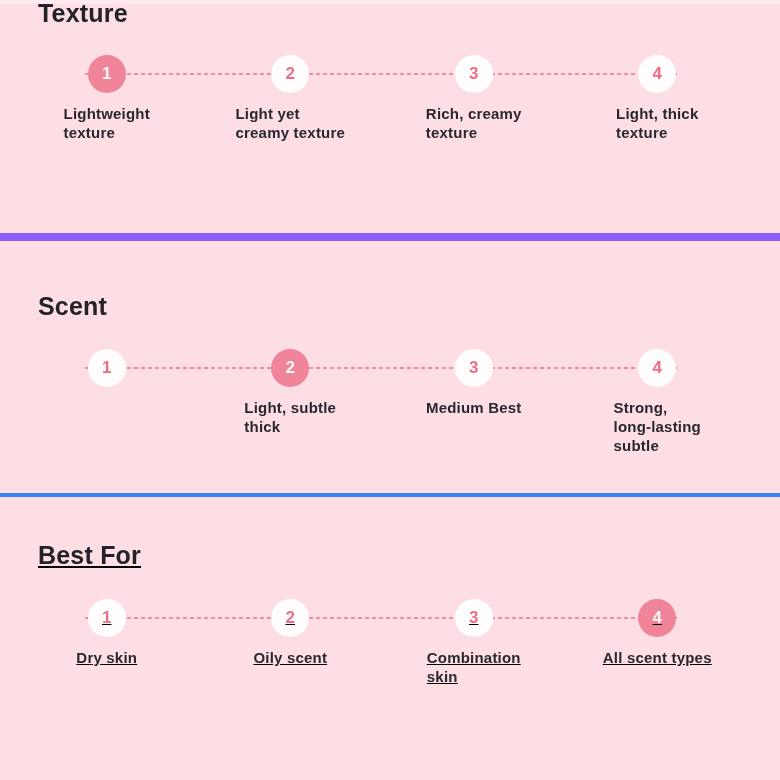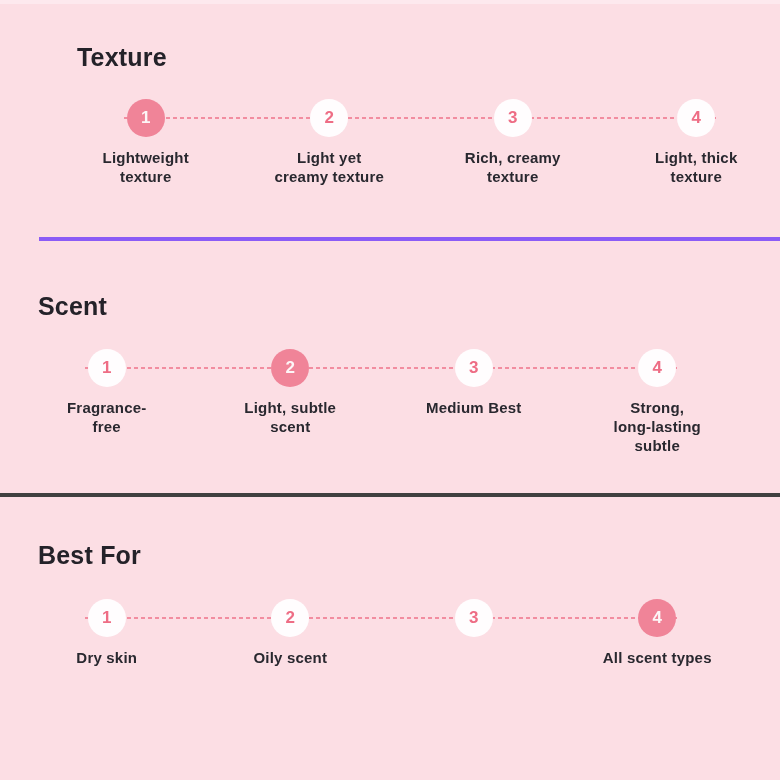--- a/index.html
+++ b/index.html
@@ -17,23 +17,23 @@
   .top-highlight {
     position: absolute;
     top: 0; left: 0; right: 0;
     height: 4px;
     background: #fde9ee;
   }
   .section {
     box-sizing: border-box;
     position: relative;
   }
-  .section.s1 { height: 241px; padding-top: 44px; border-bottom: 4px solid #8b5cf6; margin-left: 39px; }
-  .section.s2 { height: 256px; padding-top: 52px; border-bottom: 4px solid #404040; }
-  .section.s3 { height: 283px; padding-top: 45px; }
+  .section.s1 { height: 241px; border-bottom: 8px solid #8b5cf6; }
+  .section.s2 { height: 256px; padding-top: 52px; border-bottom: 4px solid #3b82f6; }
+  .section.s3 { height: 283px; padding-top: 45px; text-decoration: underline; }
   .section-title {
     margin: 0 0 0 38px;
     font-size: 25px;
     line-height: 26px;
     font-weight: bold;
     color: #242229;
     letter-spacing: 0.2px;
   }
   .steps-row {
     position: relative;
@@ -77,21 +77,20 @@
   .step-circle.active {
     background: #f08498;
     color: #fdf6f7;
   }
   .step-label {
     margin-top: 11px;
     font-size: 15px;
     line-height: 19px;
     font-weight: bold;
     color: #29282f;
-    text-align: center;
     white-space: pre-line;
     letter-spacing: 0.2px;
   }
 </style>
 </head>
 <body>
 
 <div class="top-highlight"></div>
 
 <div class="section s1">
@@ -120,27 +119,25 @@
     </div>
   </div>
 </div>
 
 <div class="section s2">
   <h2 class="section-title">Scent</h2>
   <div class="steps-row">
     <div class="dotted-line"></div>
     <div class="step">
       <div class="step-circle inactive">1</div>
-      <div class="step-label">Fragrance-
-free</div>
     </div>
     <div class="step">
       <div class="step-circle active">2</div>
       <div class="step-label">Light, subtle
-scent</div>
+thick</div>
     </div>
     <div class="step">
       <div class="step-circle inactive">3</div>
       <div class="step-label">Medium Best</div>
     </div>
     <div class="step">
       <div class="step-circle inactive">4</div>
       <div class="step-label">Strong,
 long-lasting
 subtle</div>
@@ -155,19 +152,21 @@
     <div class="step">
       <div class="step-circle inactive">1</div>
       <div class="step-label">Dry skin</div>
     </div>
     <div class="step">
       <div class="step-circle inactive">2</div>
       <div class="step-label">Oily scent</div>
     </div>
     <div class="step">
       <div class="step-circle inactive">3</div>
+      <div class="step-label">Combination
+skin</div>
     </div>
     <div class="step">
       <div class="step-circle active">4</div>
       <div class="step-label">All scent types</div>
     </div>
   </div>
 </div>
 
 </body></html>

